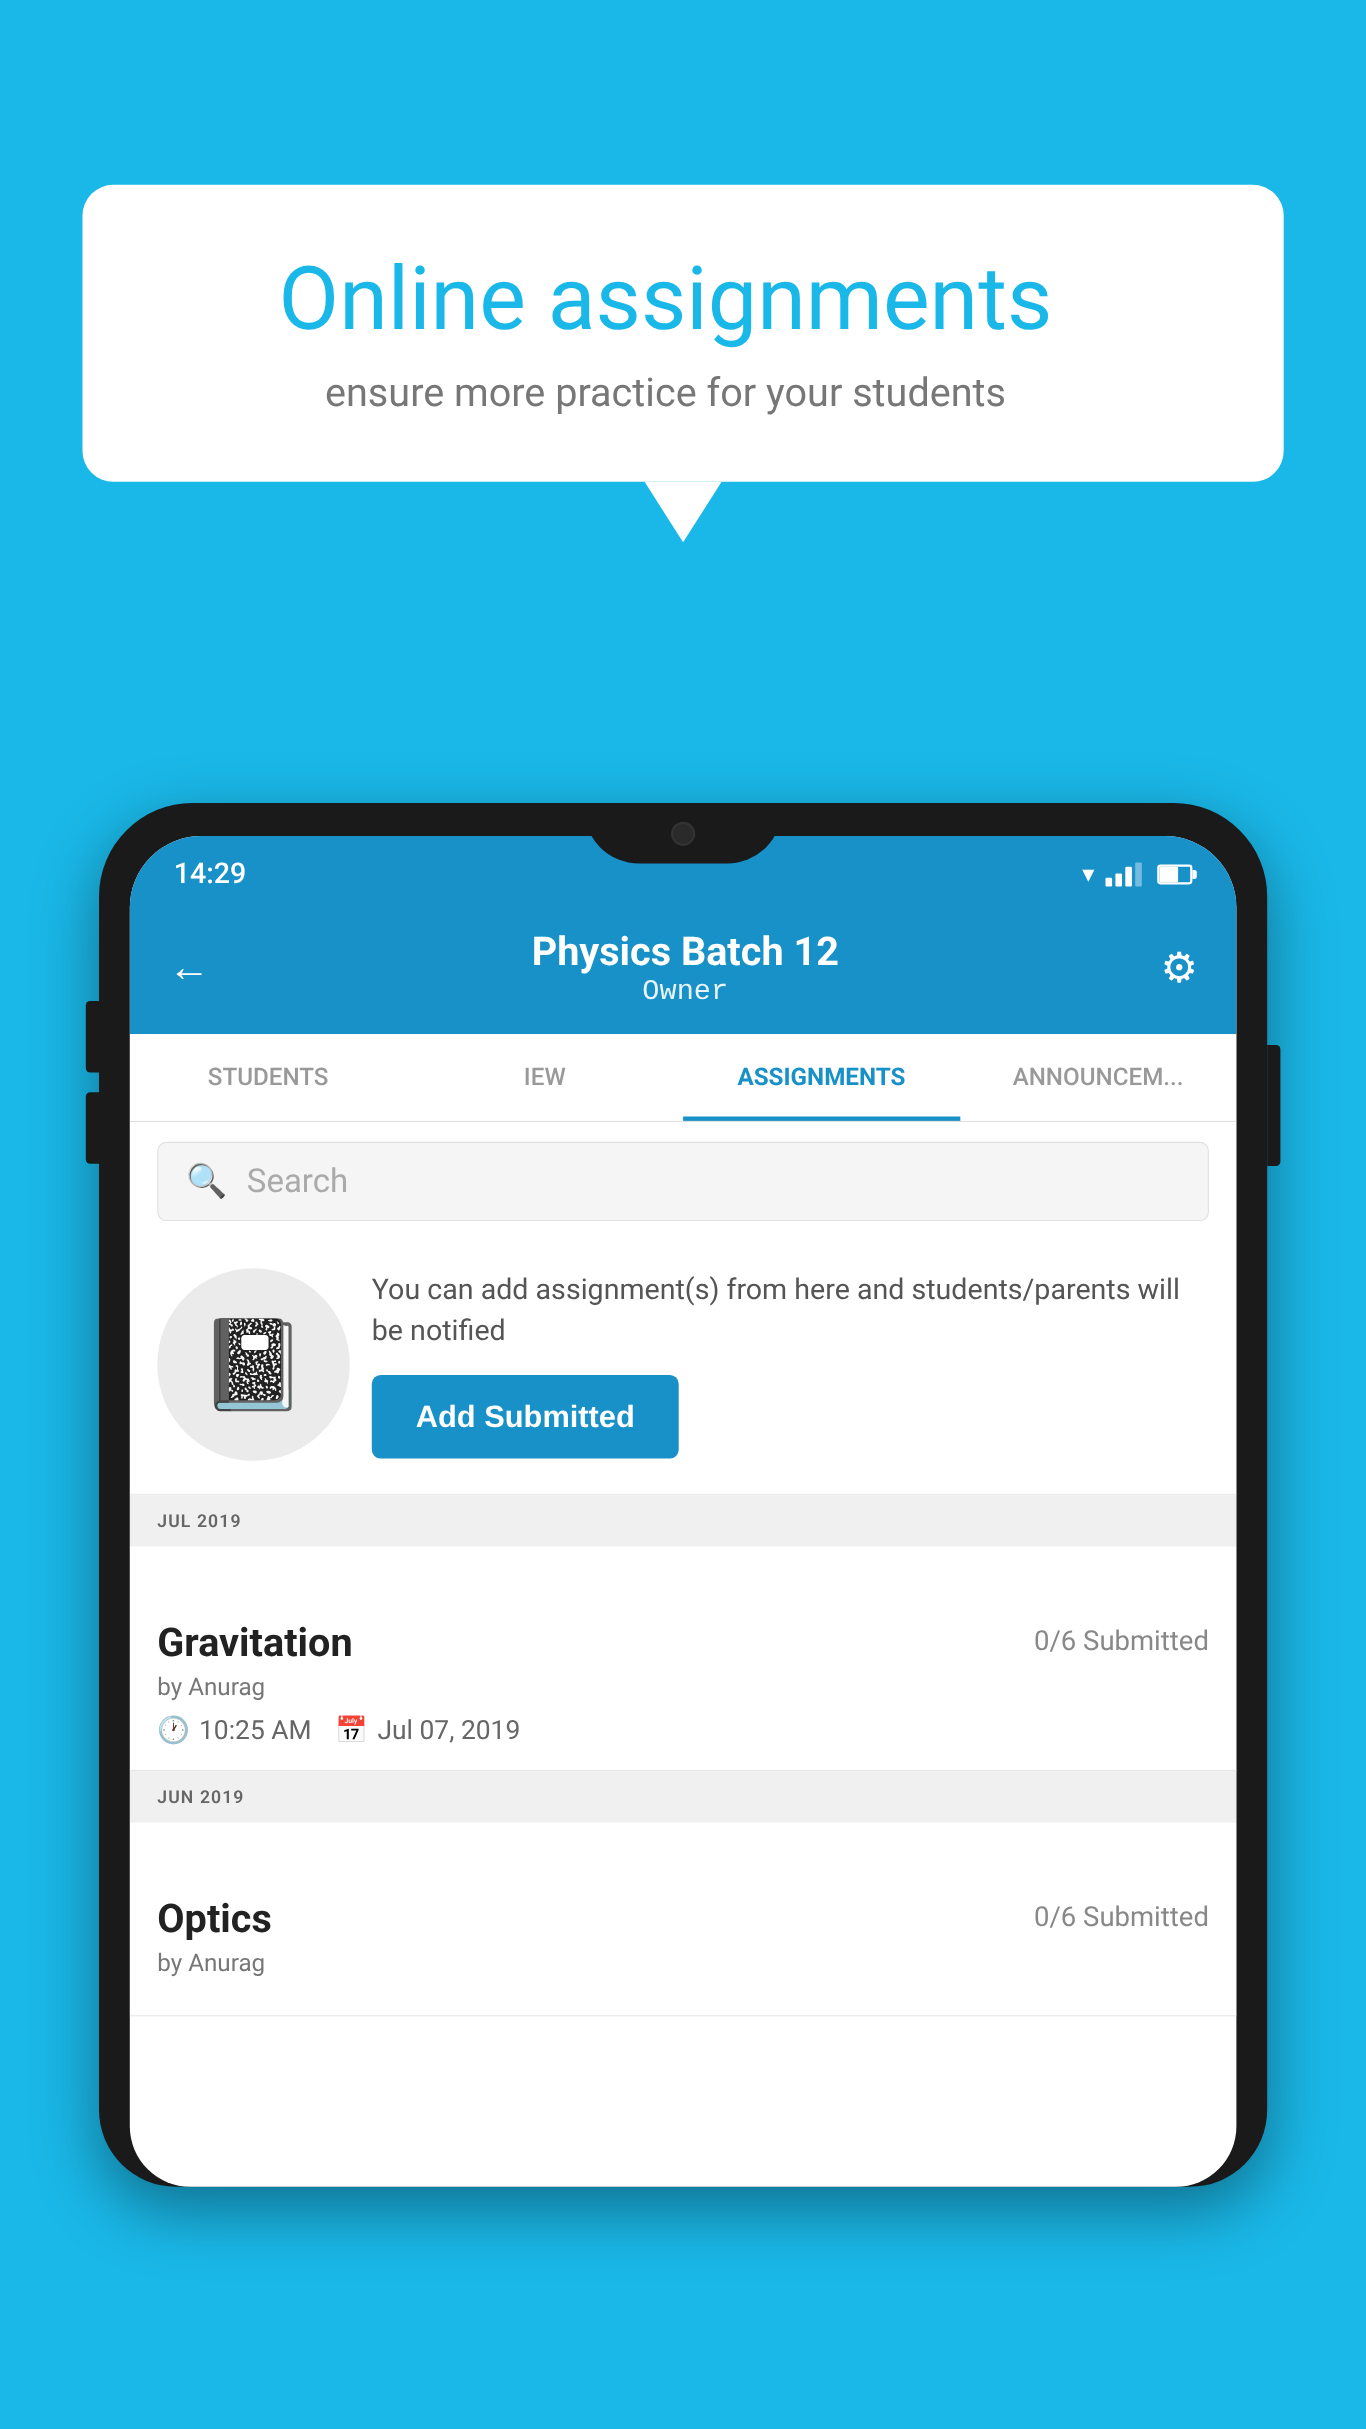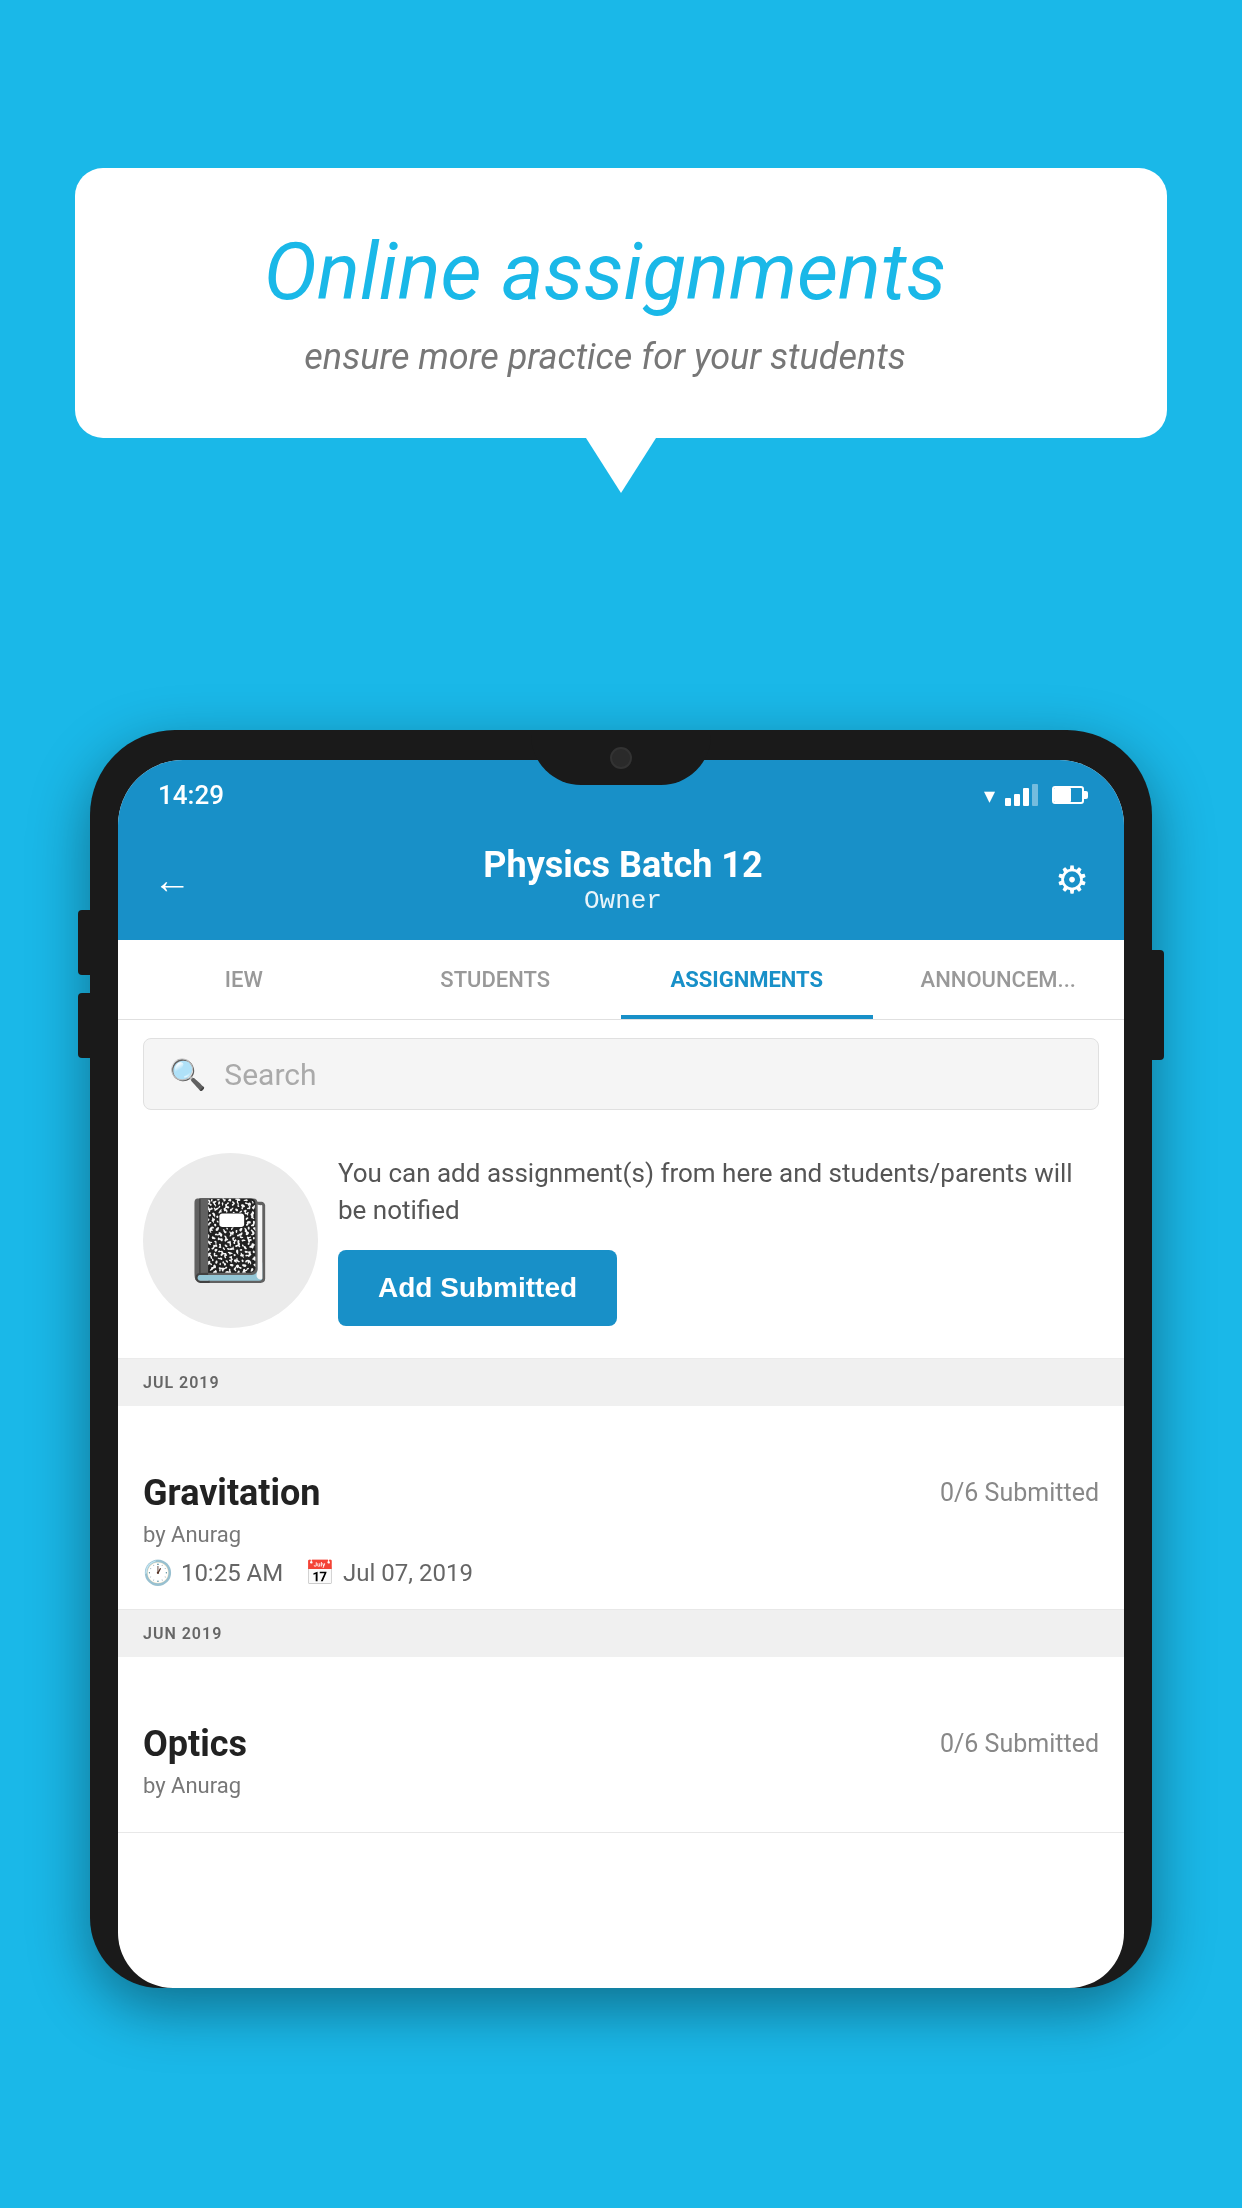--- a/index.html
+++ b/index.html
@@ -23,21 +23,20 @@
       flex-direction: column;
       align-items: center;
     }
 
     .speech-bubble {
       background: white;
       border-radius: 28px;
       padding: 60px 60px 60px 28px;
       width: 100%;
       text-align: center;
-      font-style: italic;
     }
 
     .speech-bubble-title {
       font-size: 80px;
       color: #1AB8E8;
       font-weight: 400;
       line-height: 1.1;
       margin-bottom: 20px;
     }
 
@@ -462,24 +461,24 @@
         <span class="back-arrow">←</span>
         <div class="header-title-area">
           <div class="header-batch-title">Physics Batch 12</div>
           <div class="header-role">Owner</div>
         </div>
         <span class="settings-icon">⚙</span>
       </div>
 
       <div class="tabs-bar">
         <div class="tab-item">
+          <span>STUDENTS</span>
+        </div>
+        <div class="tab-item">
           <span>IEW</span>
-        </div>
-        <div class="tab-item">
-          <span>STUDENTS</span>
         </div>
         <div class="tab-item active">
           <span>ASSIGNMENTS</span>
         </div>
         <div class="tab-item">
           <span>ANNOUNCEM...</span>
         </div>
       </div>
 
       <div class="search-container">

